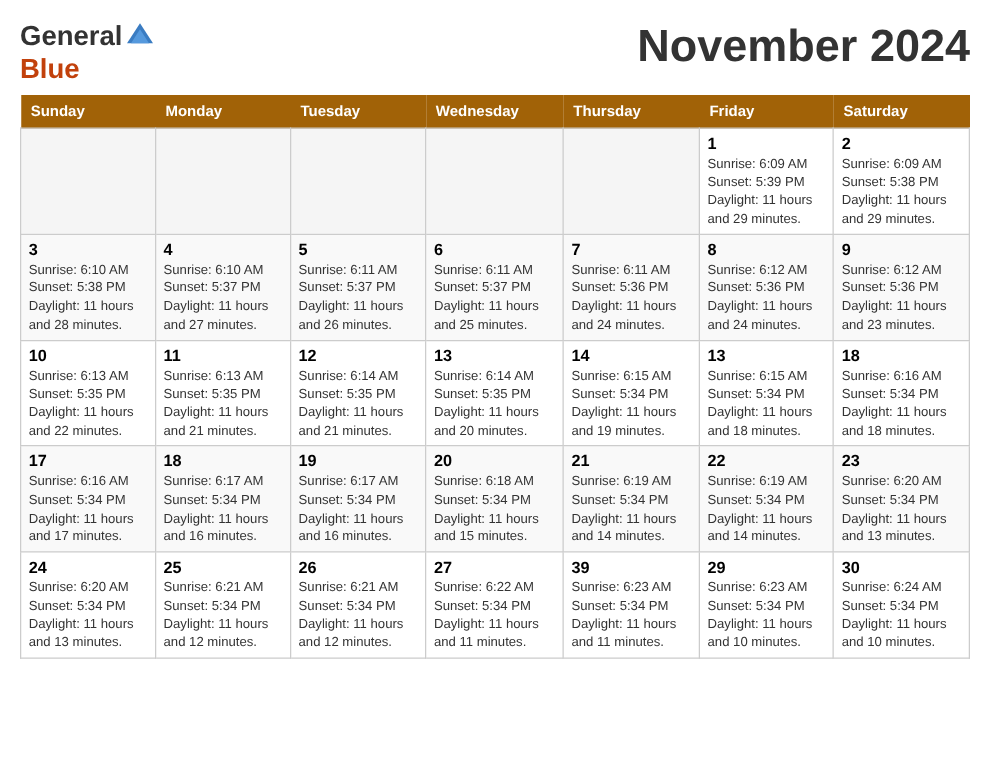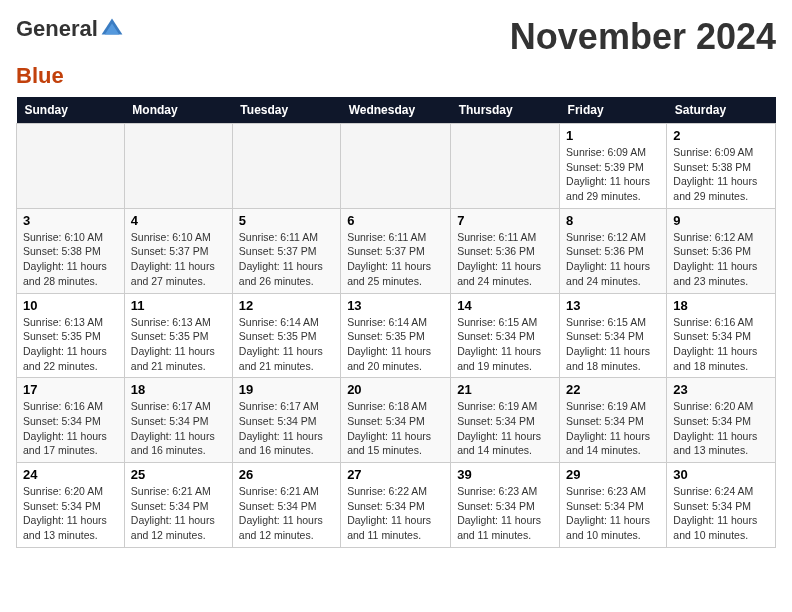--- a/index.html
+++ b/index.html
@@ -13,21 +13,20 @@
     .header {
       display: flex;
       justify-content: space-between;
       align-items: flex-start;
       margin-bottom: 8px;
     }
     .logo {
       display: flex;
       flex-direction: column;
       align-items: flex-start;
-      gap: 21px;
     }
     .logo-text {
       display: flex;
       align-items: center;
     }
     .logo-general {
       font-size: 22px;
       font-weight: bold;
       color: #333;
     }
@@ -52,21 +51,21 @@
     .location-title {
       font-size: 16px;
       color: #555;
     }
     table {
       width: 100%;
       border-collapse: collapse;
       font-size: 11px;
     }
     th {
-      background-color: #0f172a;
+      background-color: #a16207;
       color: #fff;
       text-align: left;
       padding: 6px 8px;
       font-size: 12px;
       font-weight: bold;
     }
     td {
       border: 1px solid #ccc;
       vertical-align: top;
       padding: 4px 6px;

